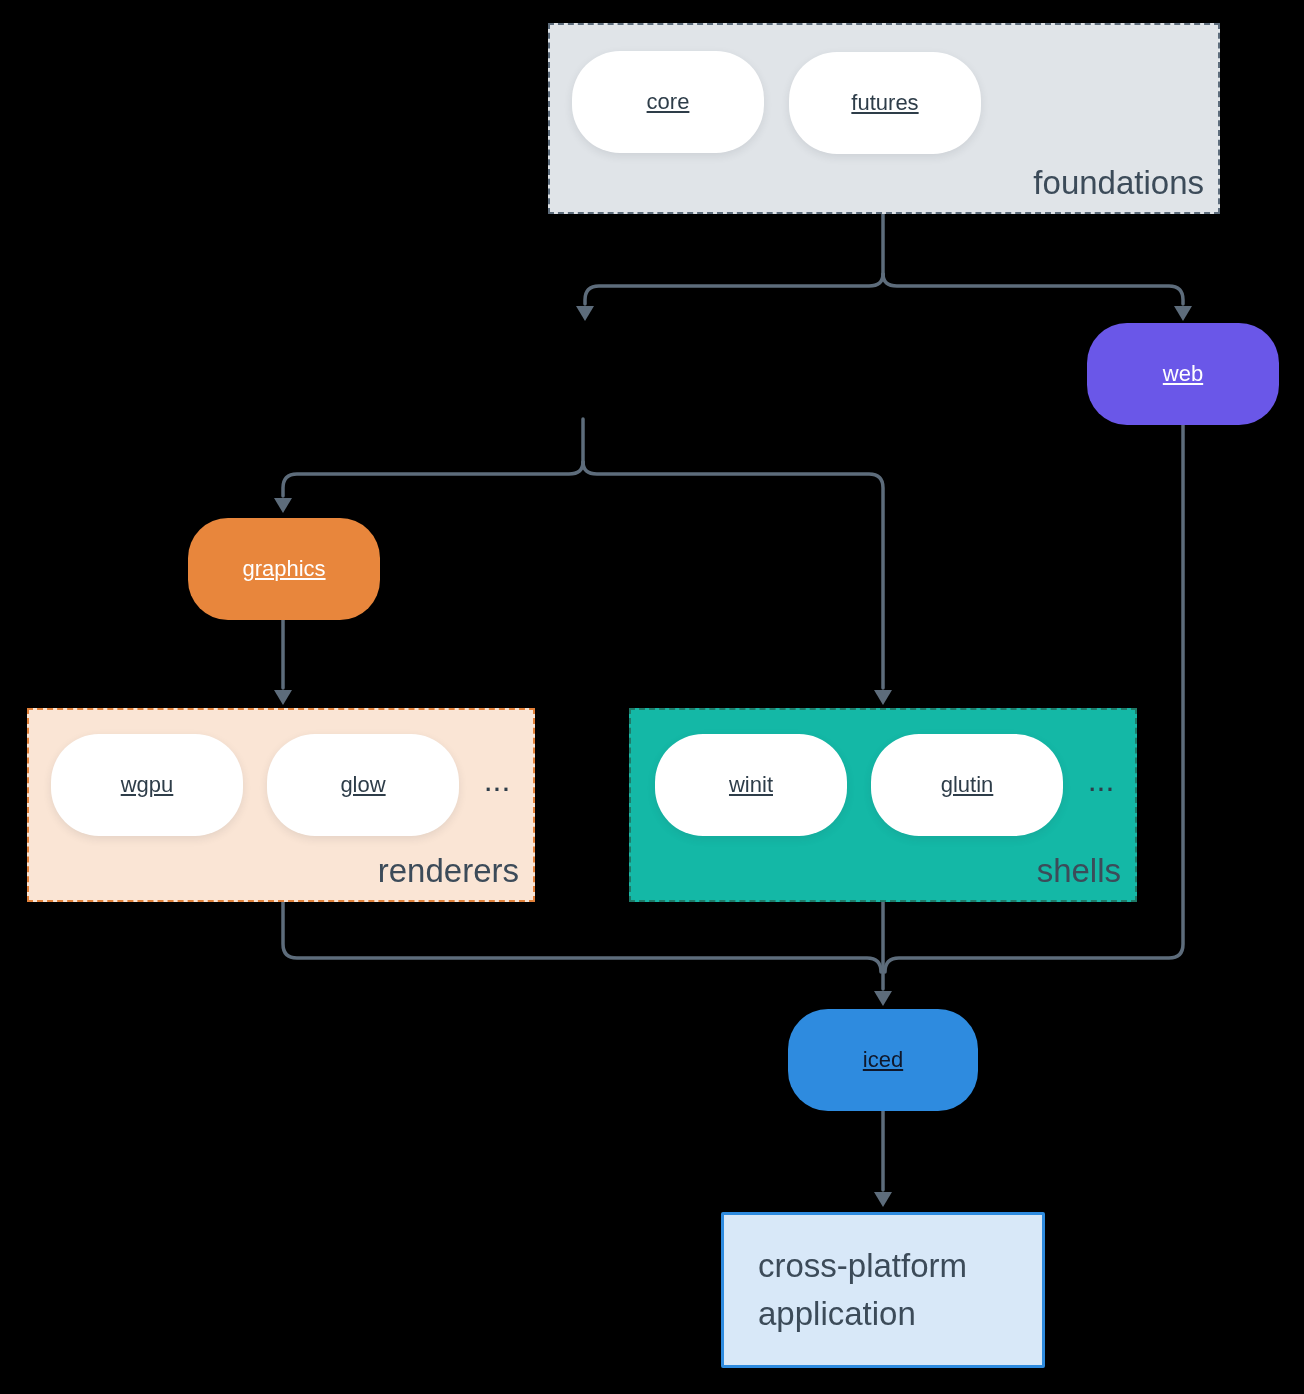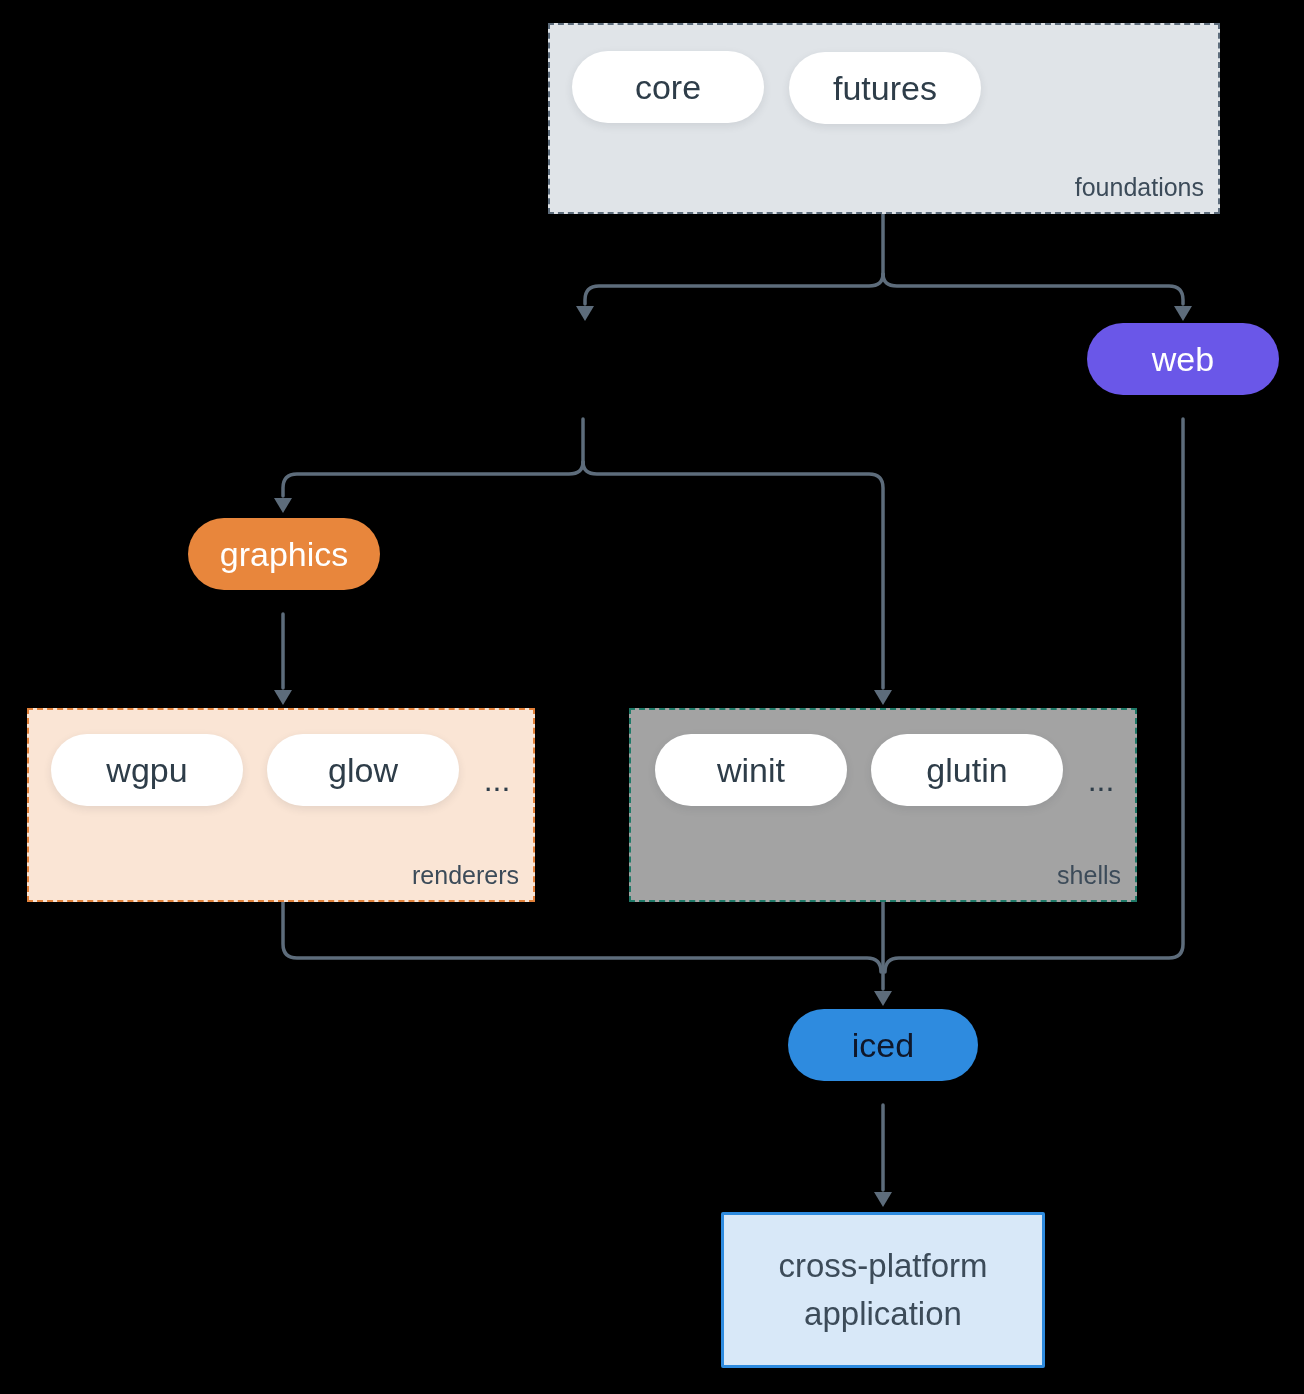--- a/index.html
+++ b/index.html
@@ -37,38 +37,39 @@
   }
   .group-box.foundations {
     background: #e0e4e8;
     border: 2px dashed #5d6c7b;
   }
   .group-box.renderers {
     background: #fae5d5;
     border: 2px dashed #e2813a;
   }
   .group-box.shells {
-    background: #a3a3a3;
+    background: #14b8a6;
     border: 2px dashed #1f7a68;
   }
   .group-label {
     position: absolute;
     right: 14px;
     bottom: 10px;
-    font-size: 25px;
+    font-size: 33px;
     color: #3c4b59;
   }
   .pill {
     position: absolute;
     width: 192px;
-    height: 72px;
+    height: 102px;
     display: flex;
     align-items: center;
     justify-content: center;
-    font-size: 34px;
+    font-size: 22px;
+    text-decoration: underline;
   }
   .pill.white {
     background: #ffffff;
     color: #2e3d49;
     border-radius: 48px;
     box-shadow: 0 3px 8px rgba(40,50,60,0.10);
   }
   .pill.purple {
     background: #6a57e8;
     color: #ffffff;
@@ -97,21 +98,20 @@
     top: 1212px;
     width: 324px;
     height: 156px;
     box-sizing: border-box;
     background: #d8e8f8;
     border: 3px solid #2e8bdf;
     border-radius: 2px;
     display: flex;
     align-items: center;
     justify-content: center;
-    text-align: center;
     font-size: 33px;
     line-height: 1.45;
     color: #3c4b59;
     padding: 0 34px;
   }
 </style>
 </head>
 <body>
 
 <div id="canvas">

